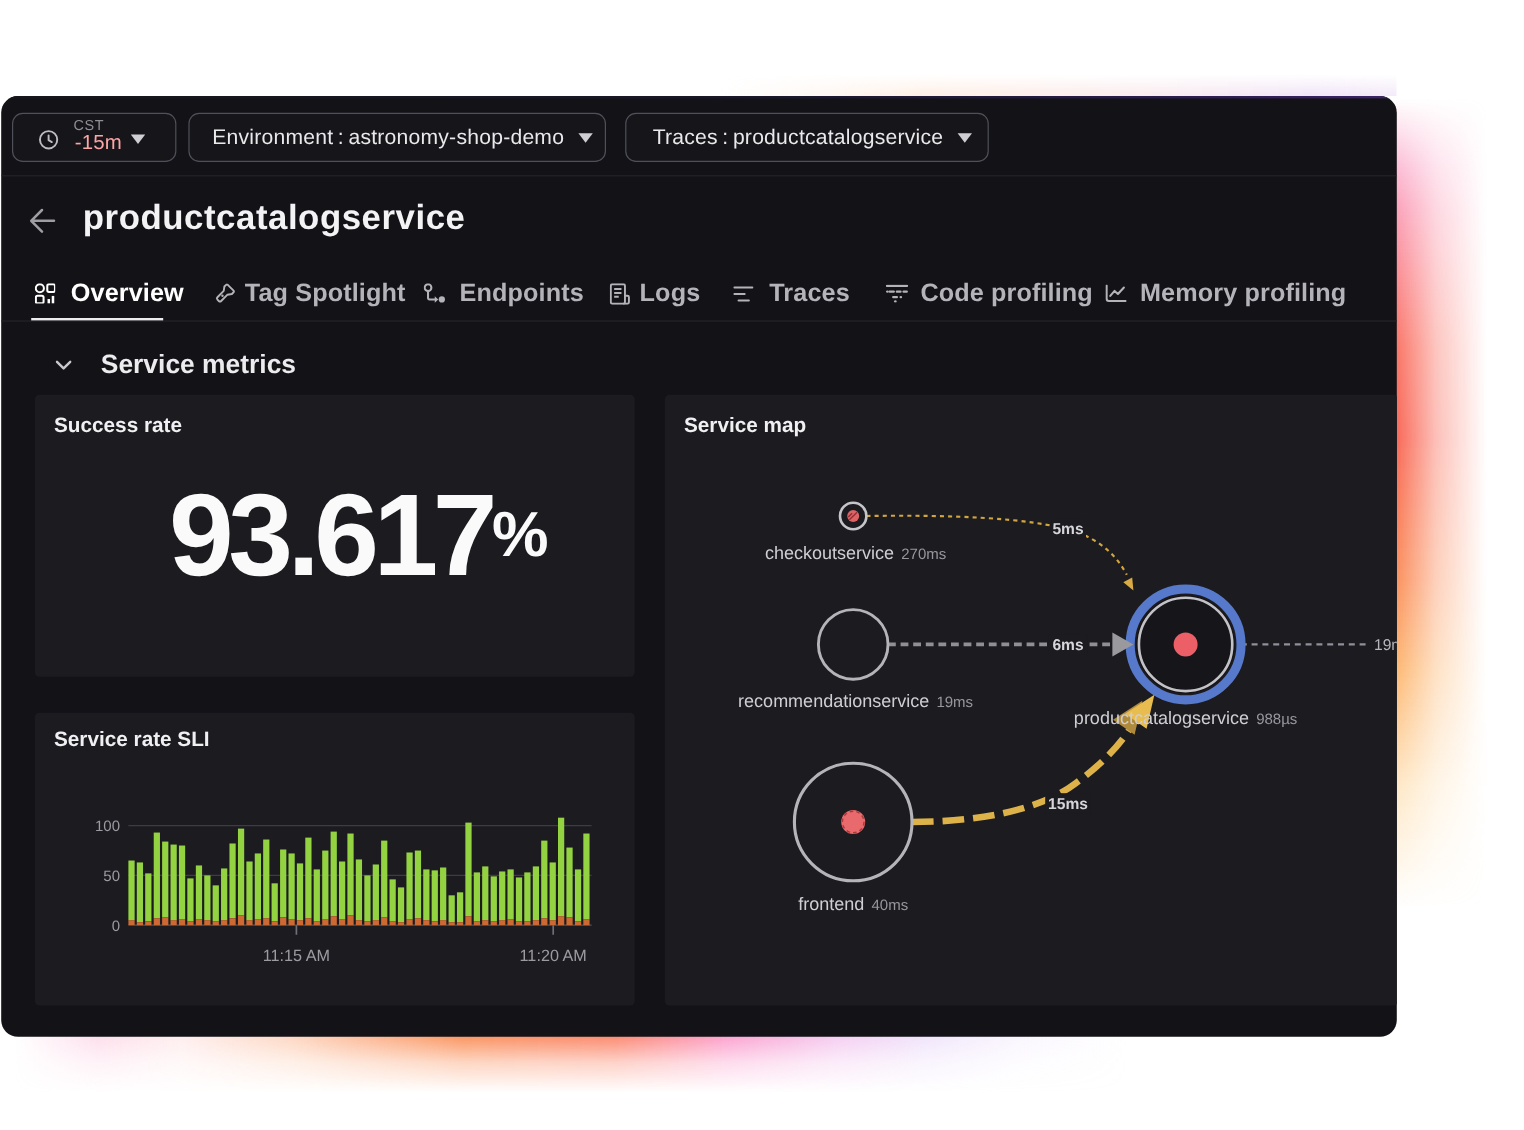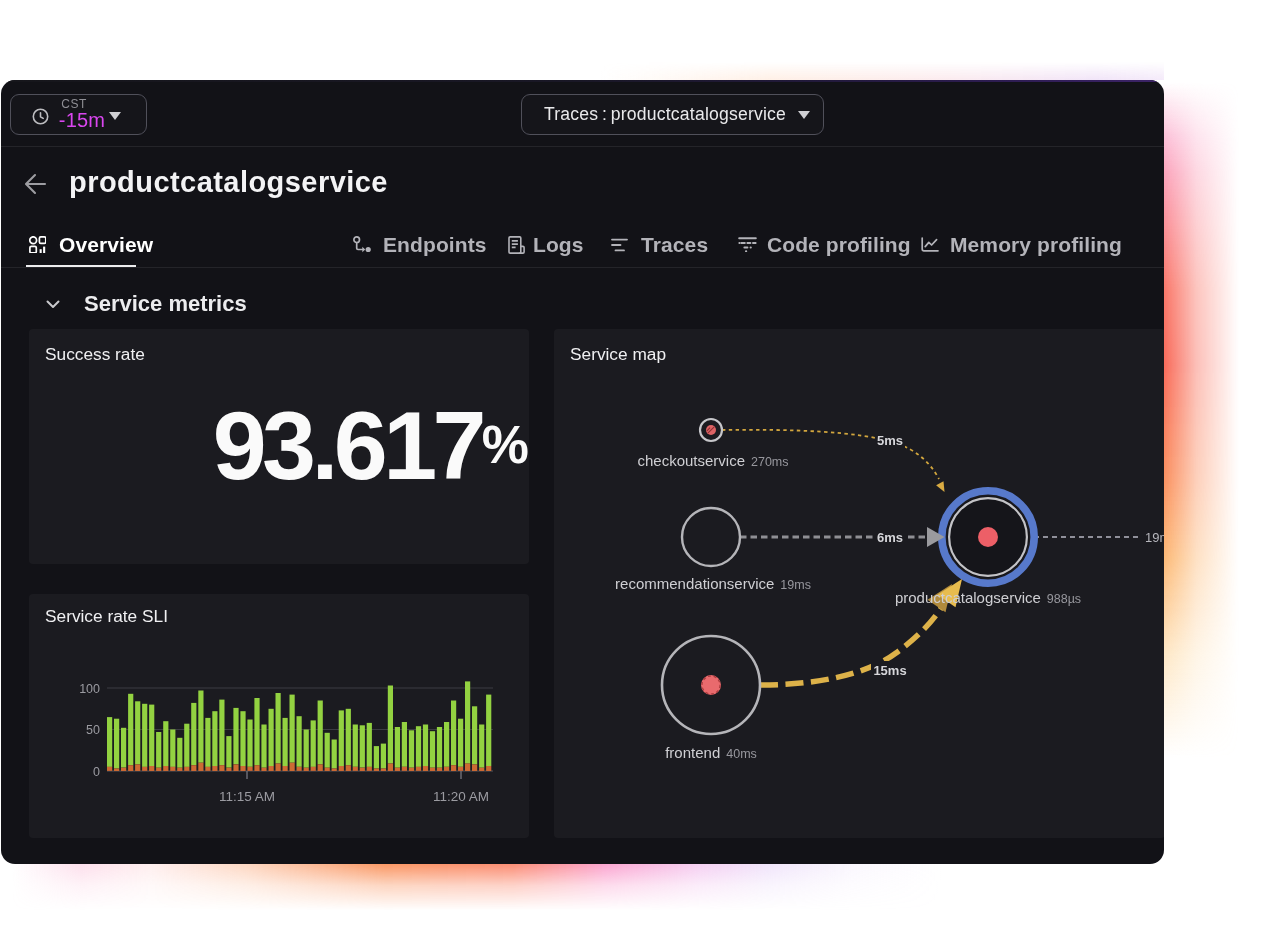--- a/index.html
+++ b/index.html
@@ -17,21 +17,21 @@
   .tri{display:inline-block;width:0;height:0;border-left:6.5px solid transparent;
        border-right:6.5px solid transparent;border-top:8px solid #cfcfd3;}
   #bigtitle{position:absolute;left:68px;top:86px;font-size:29px;font-weight:bold;color:#f3f3f5;letter-spacing:0.45px;}
   #tabs{position:absolute;left:0;top:146px;width:100%;height:41px;border-bottom:1px solid #242429;}
   .tab{position:absolute;top:0;height:37px;display:flex;align-items:center;color:#b3b3b9;
        font-size:21px;font-weight:bold;white-space:nowrap;letter-spacing:0.1px;}
   .tab svg{flex:none;}
   #tab-underline{position:absolute;left:25px;top:39px;width:110px;height:2px;background:#ececee;}
   #secrow{position:absolute;left:45px;top:215px;height:18px;display:flex;align-items:center;color:#ececee;}
   .card{position:absolute;background:#1b1b20;border-radius:4px;overflow:hidden;}
-  .cardtitle{position:absolute;left:16px;top:15px;font-size:17.3px;font-weight:normal;color:#f0f0f2;}
+  .cardtitle{position:absolute;left:16px;top:15px;font-size:17.3px;font-weight:bold;color:#f0f0f2;}
   #card-sli .cardtitle{top:11.5px;}
   #bignum{position:absolute;left:0;top:0;width:100%;text-align:center;color:#fafafa;}
 </style>
 </head>
 <body>
   <div id="glows">
     <div class="glow" style="left:1163px;top:82px;width:80px;height:690px;
       background:linear-gradient(180deg,
         rgba(250,160,200,0) 0%,
         rgba(250,148,188,0.6) 8%,
@@ -76,22 +76,26 @@
     <div id="topline"></div>
     <div id="toolbar"></div>
 
     <div class="tbtn" style="left:9px;top:14px;width:137px;">
 
       <svg width="17" height="17" viewBox="0 0 17 17" style="position:absolute;left:21px;top:13px;">
         <circle cx="8.5" cy="8.5" r="7.2" fill="none" stroke="#bdbdc1" stroke-width="1.6"></circle>
         <path d="M8.5 4.8 L8.5 8.8 L11.2 10.4" fill="none" stroke="#bdbdc1" stroke-width="1.6" stroke-linecap="round" stroke-linejoin="round"></path>
       </svg>
       <div style="position:absolute;left:38px;top:2px;width:50px;text-align:center;font-size:12px;color:#8f8f95;letter-spacing:0.5px;">CST</div>
-      <div style="position:absolute;left:42px;top:14px;width:58px;text-align:center;font-size:20px;color:#d946ef;">-15m</div>
+      <div style="position:absolute;left:42px;top:14px;width:58px;text-align:center;font-size:17px;color:#fca5a5;">-15m</div>
       <span class="tri" style="position:absolute;left:98px;top:17px;"></span>
+    </div>
+    <div class="tbtn" style="left:156px;top:14px;width:348px;padding-left:9px;">
+      <span>Environment : astronomy-shop-demo</span>
+      <span class="tri" style="margin-left:12px;"></span>
     </div>
     <div class="tbtn" style="left:520px;top:14px;width:303px;padding-left:9px;">
       <span>Traces : productcatalogservice</span>
       <span class="tri" style="margin-left:12px;"></span>
     </div>
 
     <svg width="24" height="22" viewBox="0 0 24 22" style="position:absolute;left:22px;top:93px;">
       <path d="M12 2 L3 11 L12 20 M3.5 11 L22 11" fill="none" stroke="#9d9da2" stroke-width="2.1" stroke-linecap="round" stroke-linejoin="round"></path>
     </svg>
     <div id="bigtitle">productcatalogservice</div>
@@ -99,20 +103,29 @@
     <div id="tabs">
       <div class="tab" style="left:28px;color:#ffffff;">
         <svg width="17" height="17" viewBox="0 0 17 17" style="margin-right:13px;">
           <circle cx="4.2" cy="4.2" r="3.4" fill="none" stroke="#fff" stroke-width="1.7"></circle>
           <rect x="10.4" y="0.9" width="6.4" height="6.4" rx="1.4" fill="none" stroke="#fff" stroke-width="1.7"></rect>
           <rect x="0.9" y="10.4" width="6.4" height="6.4" rx="1.4" fill="none" stroke="#fff" stroke-width="1.7"></rect>
           <rect x="10.6" y="13.2" width="2.1" height="3.8" fill="#fff"></rect>
           <rect x="14.1" y="10.6" width="2.1" height="6.4" fill="#fff"></rect>
         </svg>
         Overview
+      </div>
+      <div class="tab" style="left:177px;">
+        <svg width="18" height="18" viewBox="0 0 18 18" style="margin-right:8px;">
+          <g transform="rotate(45 9 9)">
+            <path d="M5.6 1.6 L12.4 1.6 A1 1 0 0 1 13.4 2.6 L13.4 4.6 L11.2 7.6 L11.2 15 A1.4 1.4 0 0 1 9.8 16.4 L8.2 16.4 A1.4 1.4 0 0 1 6.8 15 L6.8 7.6 L4.6 4.6 L4.6 2.6 A1 1 0 0 1 5.6 1.6 Z" fill="none" stroke="#b3b3b9" stroke-width="1.6" stroke-linejoin="round"></path>
+          </g>
+          <circle cx="7.4" cy="10.4" r="1" fill="#b3b3b9"></circle>
+        </svg>
+        Tag Spotlight
       </div>
       <div class="tab" style="left:352px;">
         <svg width="18" height="17" viewBox="0 0 18 17" style="margin-right:12px;">
           <circle cx="3.7" cy="3.7" r="2.8" fill="none" stroke="#b3b3b9" stroke-width="1.7"></circle>
           <path d="M3.7 6.5 L3.7 12.2 Q3.7 13.5 5.0 13.5 L10.2 13.5" fill="none" stroke="#b3b3b9" stroke-width="1.7"></path>
           <path d="M9.3 10.8 L12.2 13.5 L9.3 16.2 Z" fill="#b3b3b9"></path>
           <circle cx="15.2" cy="13.5" r="2.6" fill="#b3b3b9"></circle>
         </svg>
         Endpoints
       </div>
@@ -155,21 +168,21 @@
 
     <div id="secrow">
       <svg width="14" height="9" viewBox="0 0 14 9" style="margin-right:24px;">
         <path d="M1.5 1.5 L7 7 L12.5 1.5" fill="none" stroke="#c9c9cd" stroke-width="2" stroke-linecap="round" stroke-linejoin="round"></path>
       </svg>
       <span style="font-size:22px;font-weight:bold;">Service metrics</span>
     </div>
 
     <div class="card" id="card-success" style="left:28px;top:249px;width:500px;height:235px;">
       <div class="cardtitle">Success rate</div>
-      <div id="bignum" style="top:61px;padding-left:40px;box-sizing:border-box;text-align:right;">
+      <div id="bignum" style="top:61px;padding-left:40px;box-sizing:border-box;">
         <span style="font-size:97px;font-weight:bold;letter-spacing:-4.6px;">93.617</span><span style="font-size:53px;font-weight:bold;vertical-align:16px;">%</span>
       </div>
     </div>
 
     <div class="card" id="card-sli" style="left:28px;top:514px;width:500px;height:244px;">
       <div class="cardtitle">Service rate SLI</div>
       <svg id="sli" width="500" height="244" viewBox="0 0 500 244" style="position:absolute;left:0;top:0;">
 <line x1="78" y1="94" x2="464" y2="94" stroke="#3c3c43" stroke-width="1"></line>
 <line x1="78" y1="135.5" x2="464" y2="135.5" stroke="#3c3c43" stroke-width="1"></line>
 <line x1="78" y1="177" x2="464" y2="177" stroke="#55555c" stroke-width="1"></line>

